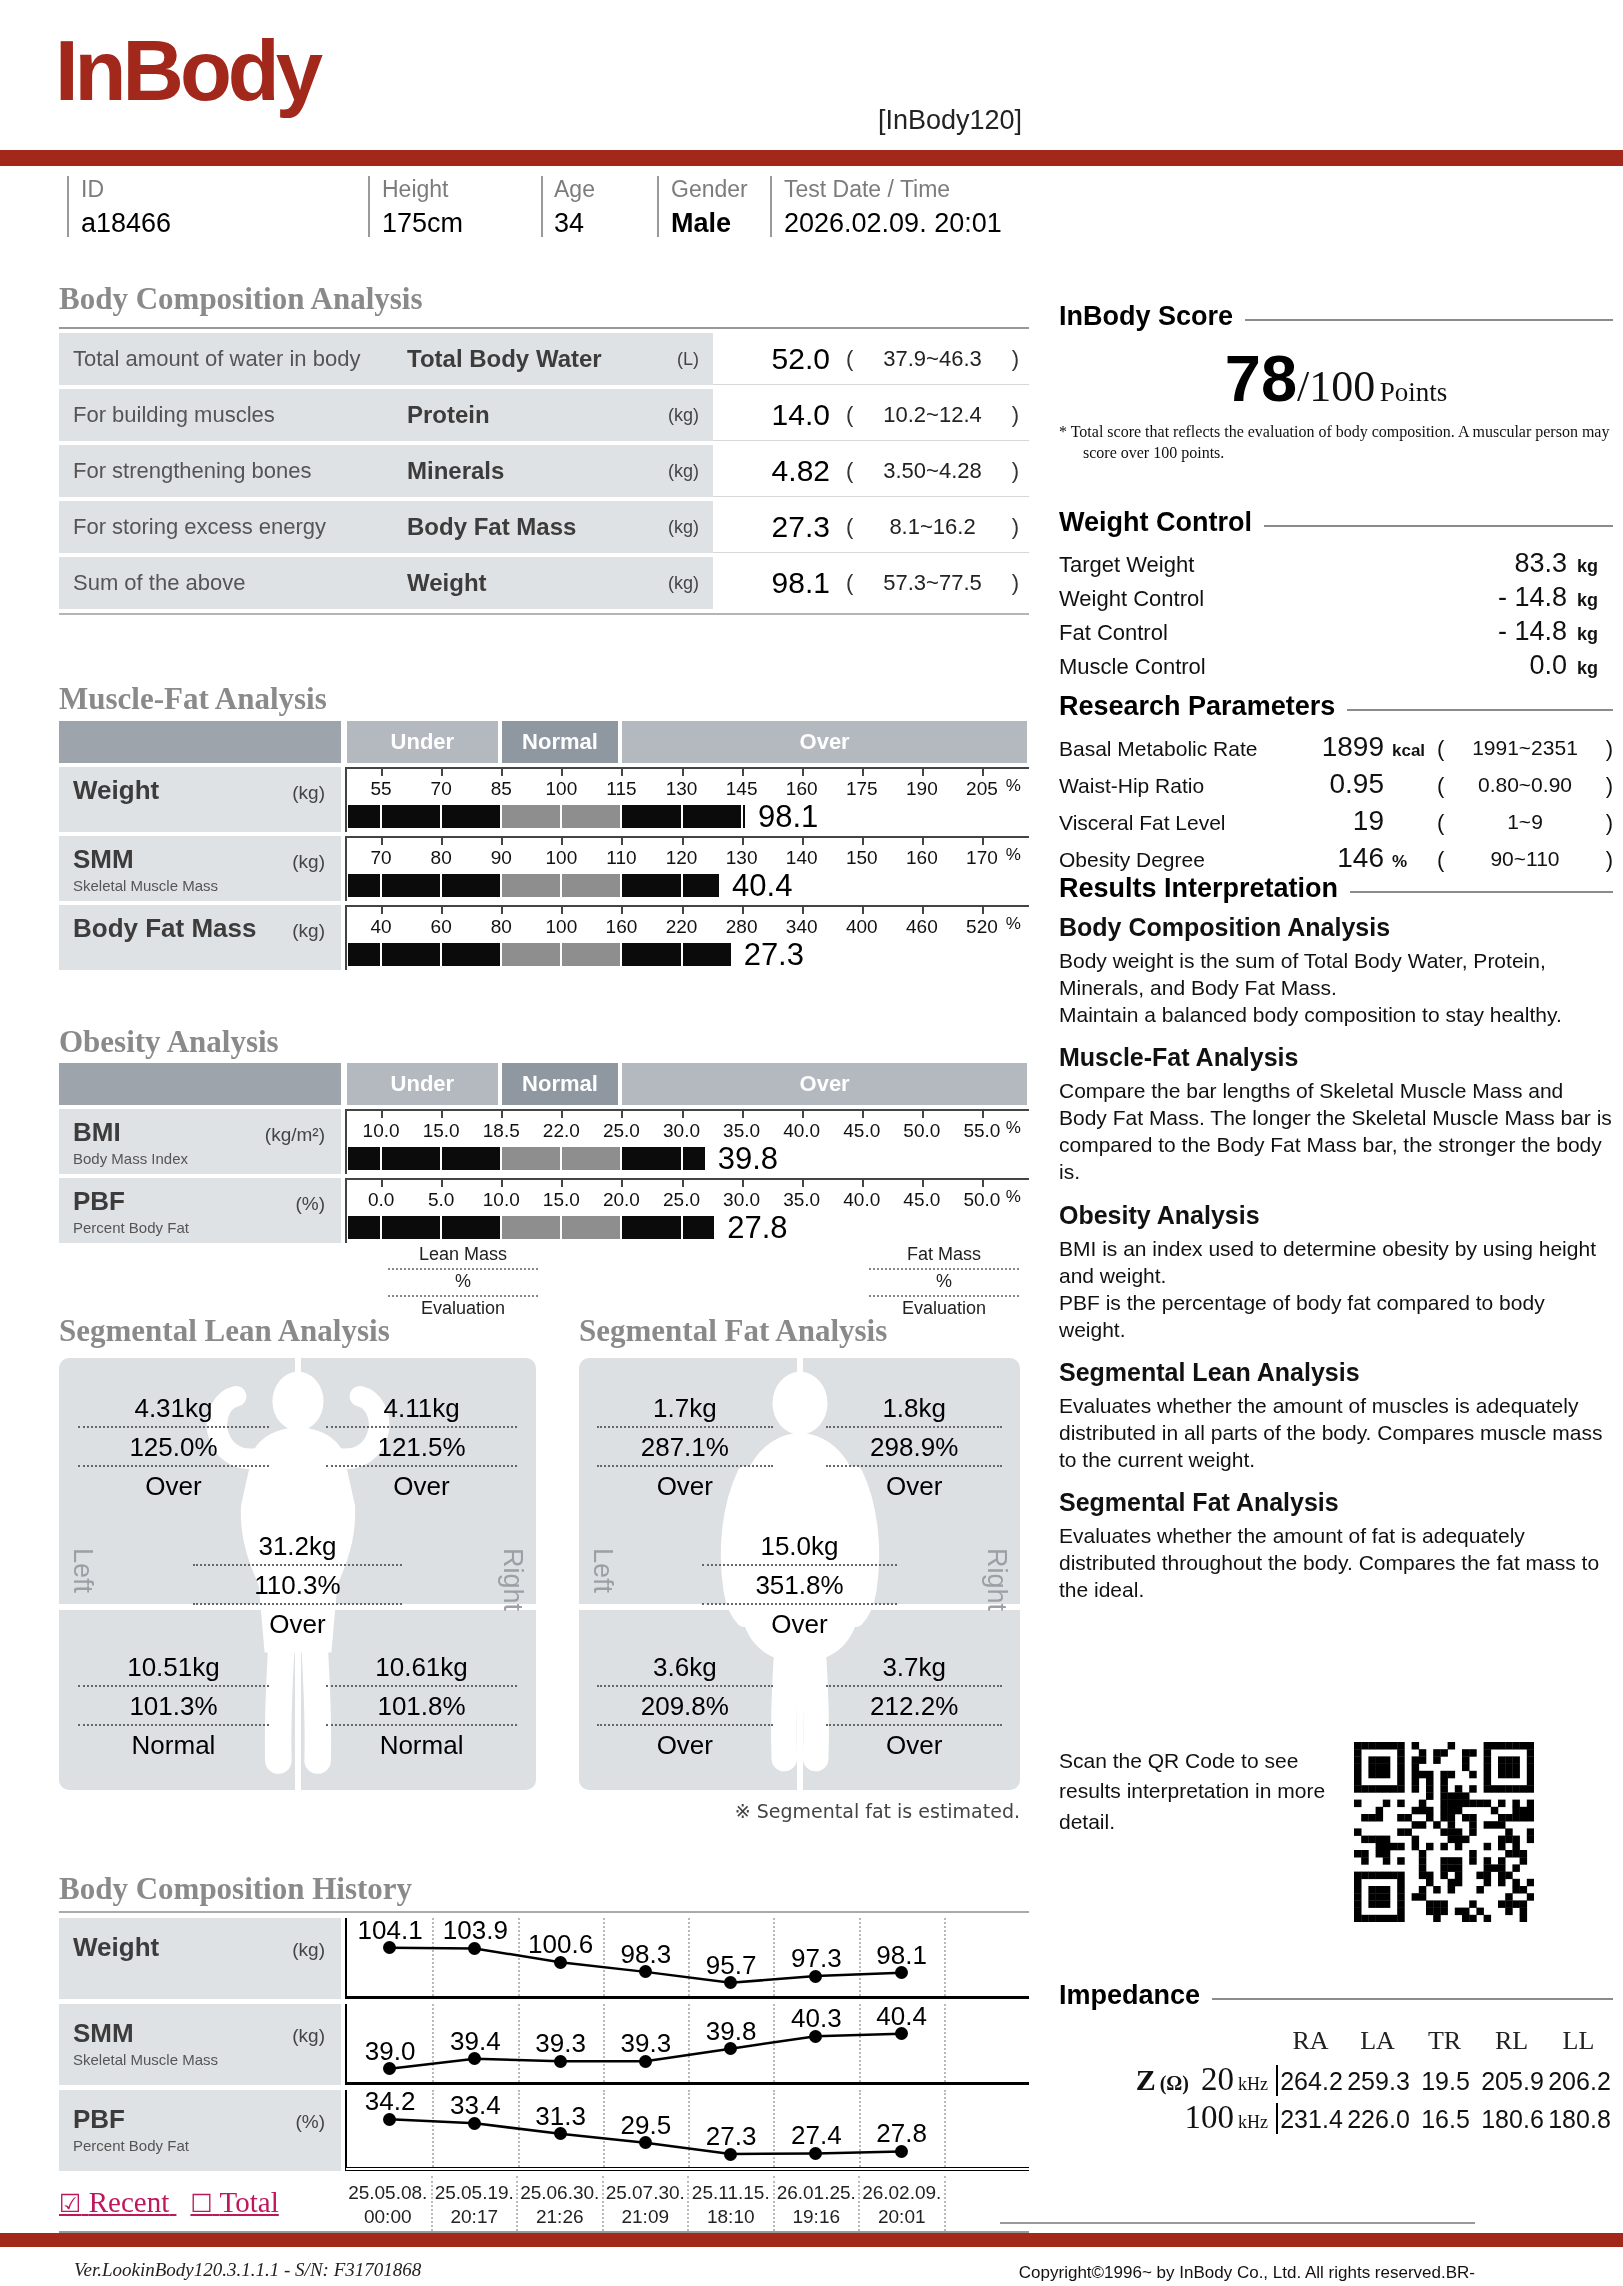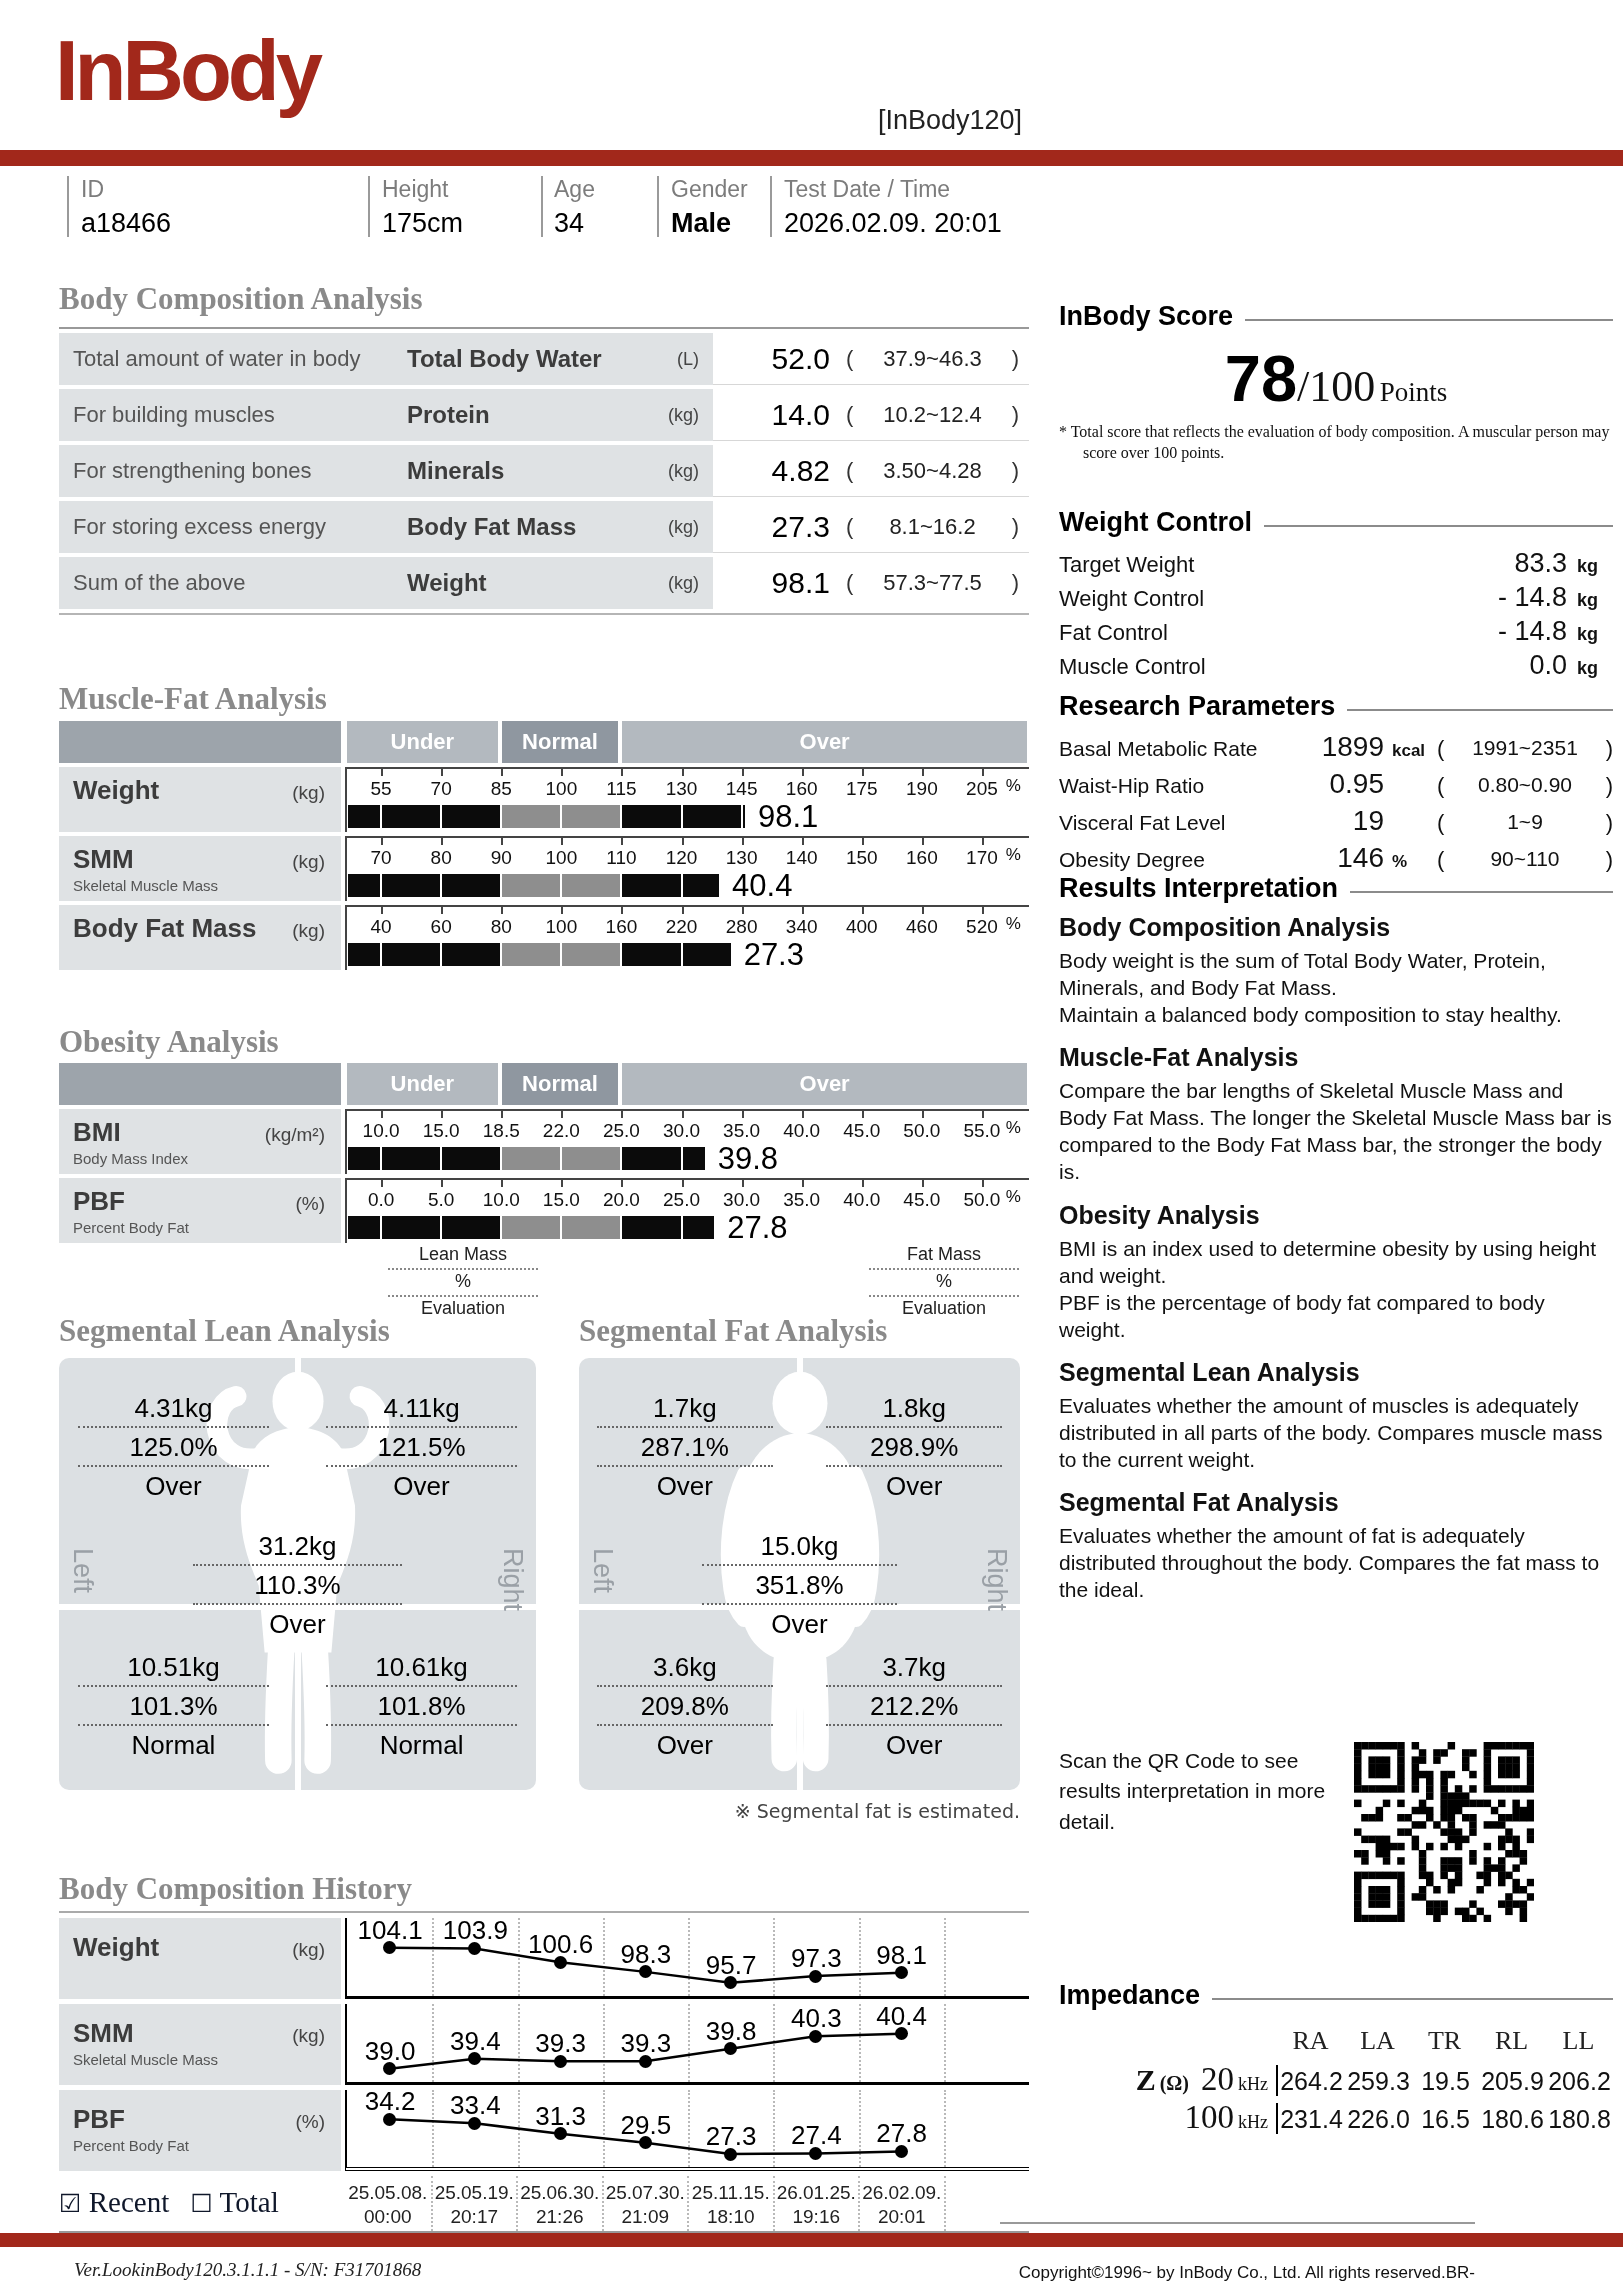--- a/index.html
+++ b/index.html
@@ -72,21 +72,21 @@
   
   .history { left:59px; top:1911px; width:970px; border-top:2px solid #aaa; border-bottom:2px solid #999; padding-top:5px; }
   .hist-row { display:flex; height:81px; margin-bottom:5px; }
   .hist-label { width:282px; background:#DFE2E4; margin-right:4px; padding:14px 16px 0 14px; }
   .hist-plot { position:relative; flex:1; border-left:2px solid #000; border-bottom:3px solid #000; background:#fff; }
   .hist-row:nth-child(3) .hist-plot { border-bottom:4px double #000; }
   .vgrid { position:absolute; top:0; bottom:0; width:0; border-left:2px dotted #b9b9b9; }
   .hpoint { position:absolute; width:13px; height:13px; border-radius:50%; background:#000; }
   .hlabel { position:absolute; width:109px; margin-left:-54px; text-align:center; font-size:26px; color:#000; }
   .hist-dates { display:flex; height:55px; }
-  .hd-legend { width:282px; margin-right:4px; font-family:"Liberation Serif",serif; font-size:29px; color:#0f172a; padding-top:10px; }
+  .hd-legend { width:282px; margin-right:4px; font-family:"Liberation Serif",serif; font-size:29px; color:#be185d; padding-top:10px;text-decoration:underline; }
   .hd-legend .cb { font-family:"DejaVu Sans",sans-serif; font-size:25px; }
   .hd-cells { flex:1; display:flex; }
   .hd-cell { width:12.5%; text-align:center; font-size:19px; color:#222; padding-top:5px; line-height:1.25; }
   .hd-cell.grid { border-left:2px dotted #b9b9b9; }
 
   
   .score-num { font-size:65px; font-weight:600; color:#000; }
   .score-den { font-size:44px; font-family:"Liberation Serif",serif; }
   .score-pts { font-size:27px; font-family:"Liberation Serif",serif; }
   .score-note { font-family:"Liberation Serif",serif; font-size:16px; color:#111; line-height:1.3; padding-left:24px; text-indent:-24px; }

